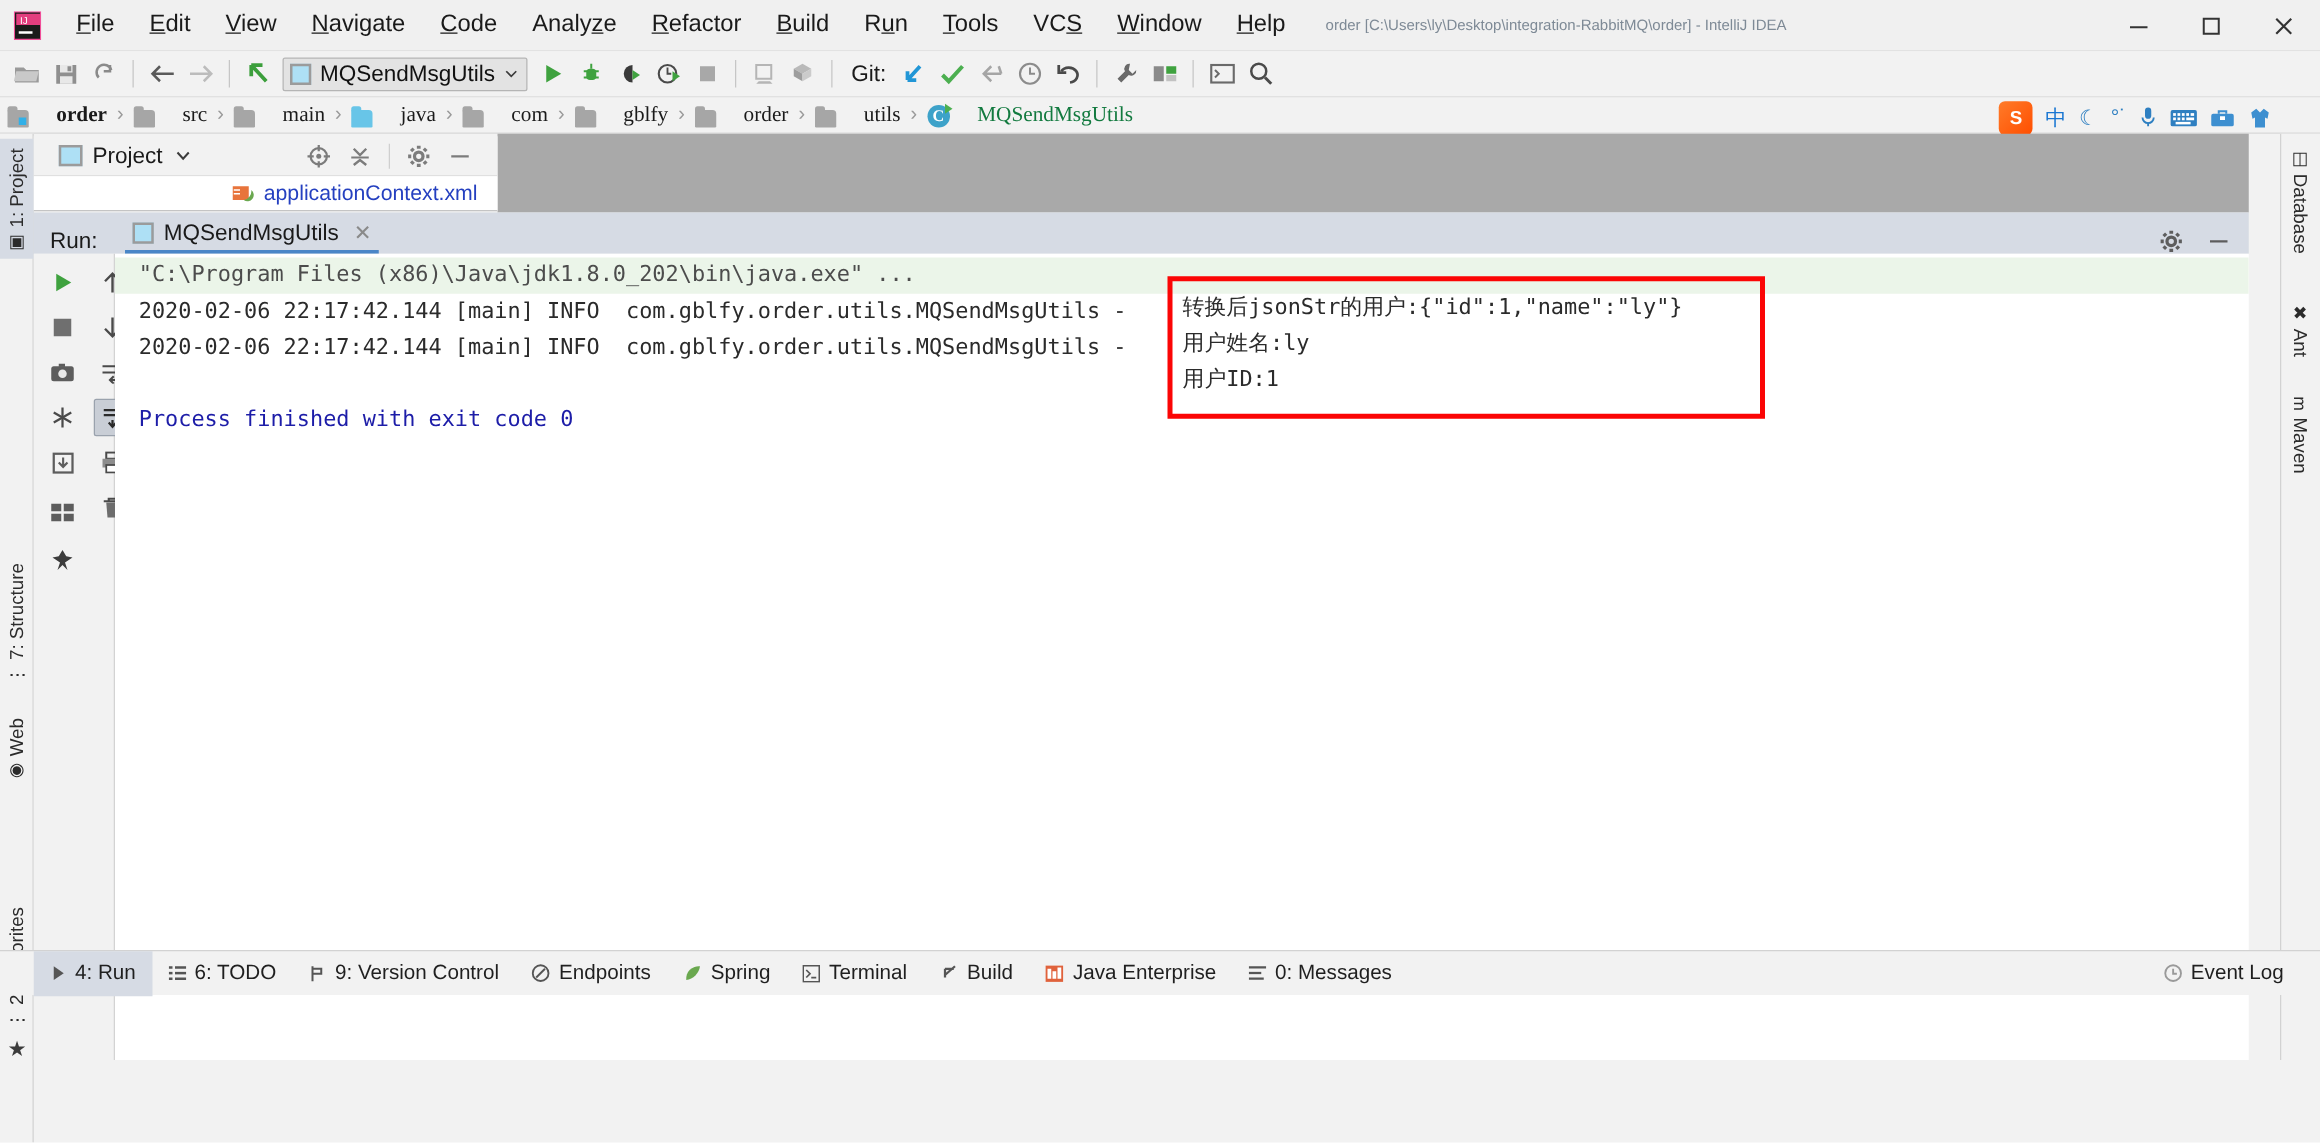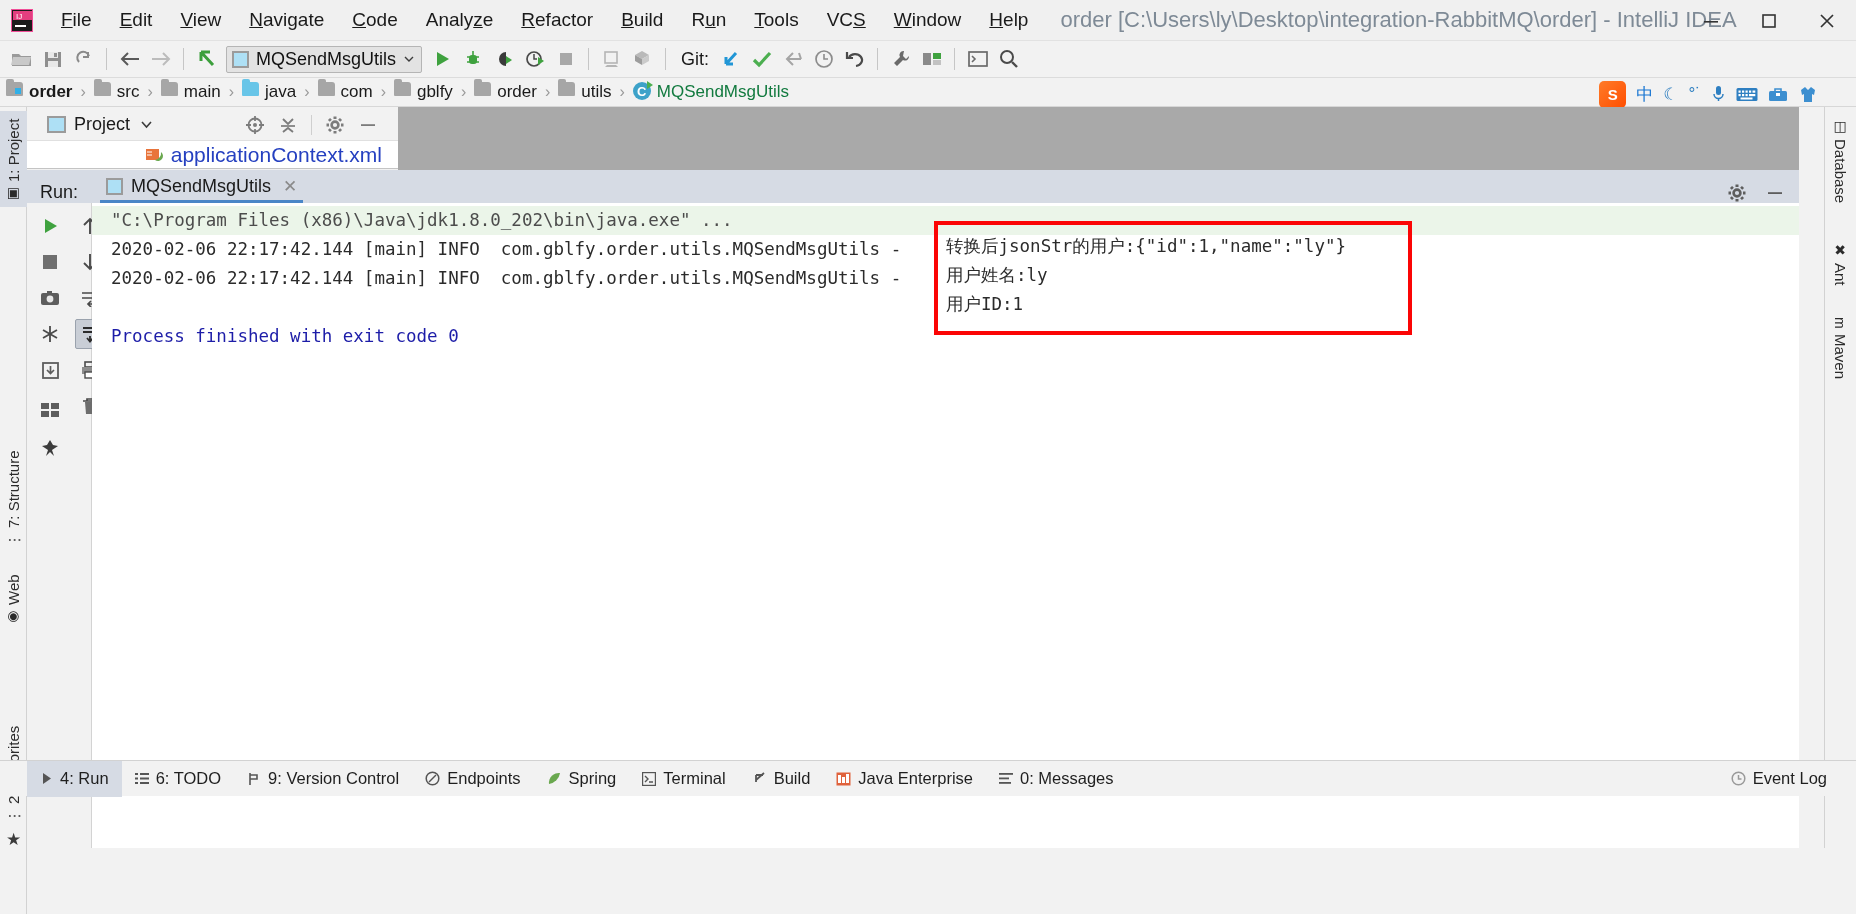--- a/index.html
+++ b/index.html
@@ -23,21 +23,21 @@
     width: 22px; height: 23px; margin-left: 11px; margin-right: 14px;
     flex: 0 0 auto; position: relative;
   }
   .menu { display: flex; align-items: center; gap: 0px; }
   .menu-item {
     font-size: 19px; color: #1a1a1a; padding: 2px 14px;
     white-space: nowrap; line-height: 24px;
   }
   .menu-item u { text-decoration: underline; }
   .win-title {
-    font-size: 22px; color: #7e8a96; margin-left: 18px; white-space: nowrap;
+    font-size: 12px; color: #7e8a96; margin-left: 18px; white-space: nowrap;
   }
   .win-btns {
     position: absolute; right: 0; top: 0; height: 41px;
     display: flex; align-items: center;
   }
   .win-btn {
     width: 58px; height: 41px; display: flex; align-items: center;
     justify-content: center; color: #333; font-size: 20px;
   }
   .win-btn svg { display: block; }
@@ -63,21 +63,21 @@
     width: 17px; height: 17px; background: #aee0f5; border: 2px solid #9b9b9b;
   }
   .git-label { font-size: 18px; color: #1a1a1a; margin: 0 6px 0 8px; }
 
   
   .crumbs {
     position: absolute; left: 0; top: 78px; width: 1856px; height: 29px;
     background: #f2f2f2; display: flex; align-items: center; padding-left: 6px;
     border-bottom: 1px solid #d7d7d7;
   }
-  .crumb { display: flex; align-items: flex-start; gap: 6px; }
+  .crumb { display: flex; align-items: flex-end; gap: 22px; font-family: Liberation Serif, serif; }
   .crumb-sep { color: #9a9a9a; font-size: 16px; margin: 0 8px; }
   .crumb-txt { font-size: 17px; color: #1a1a1a; white-space: nowrap; }
   .crumb-txt.bold { font-weight: bold; }
   .crumb-txt.green { color: #127a3f; }
   .folder {
     width: 17px; height: 14px; background: #a6a6a6;
     border-radius: 1px 3px 1px 1px; position: relative;
   }
   .folder::before {
     content: ""; position: absolute; left: 0; top: -3px; width: 8px; height: 4px;
@@ -130,21 +130,21 @@
   .ph-divider { width: 1px; height: 20px; background: #cfcfcf; }
 
   
   .projbody {
     position: absolute; left: 27px; top: 141px; width: 371px; height: 28px;
     background: #ffffff; border-bottom: 1px solid #c4c4c4;
     display: flex; align-items: center; justify-content: flex-end;
     padding-right: 16px; gap: 6px;
   }
   .xml-ico { width: 19px; height: 17px; position: relative; }
-  .projbody .fname { font-size: 21px; color: #2540c0; }
+  .projbody .fname { font-size: 17px; color: #2540c0; }
 
   
   .greystrip {
     position: absolute; left: 398px; top: 107px; width: 1401px; height: 63px;
     background: #a9a9a9;
   }
 
   
   .runhdr {
     position: absolute; left: 27px; top: 170px; width: 1772px; height: 33px;

